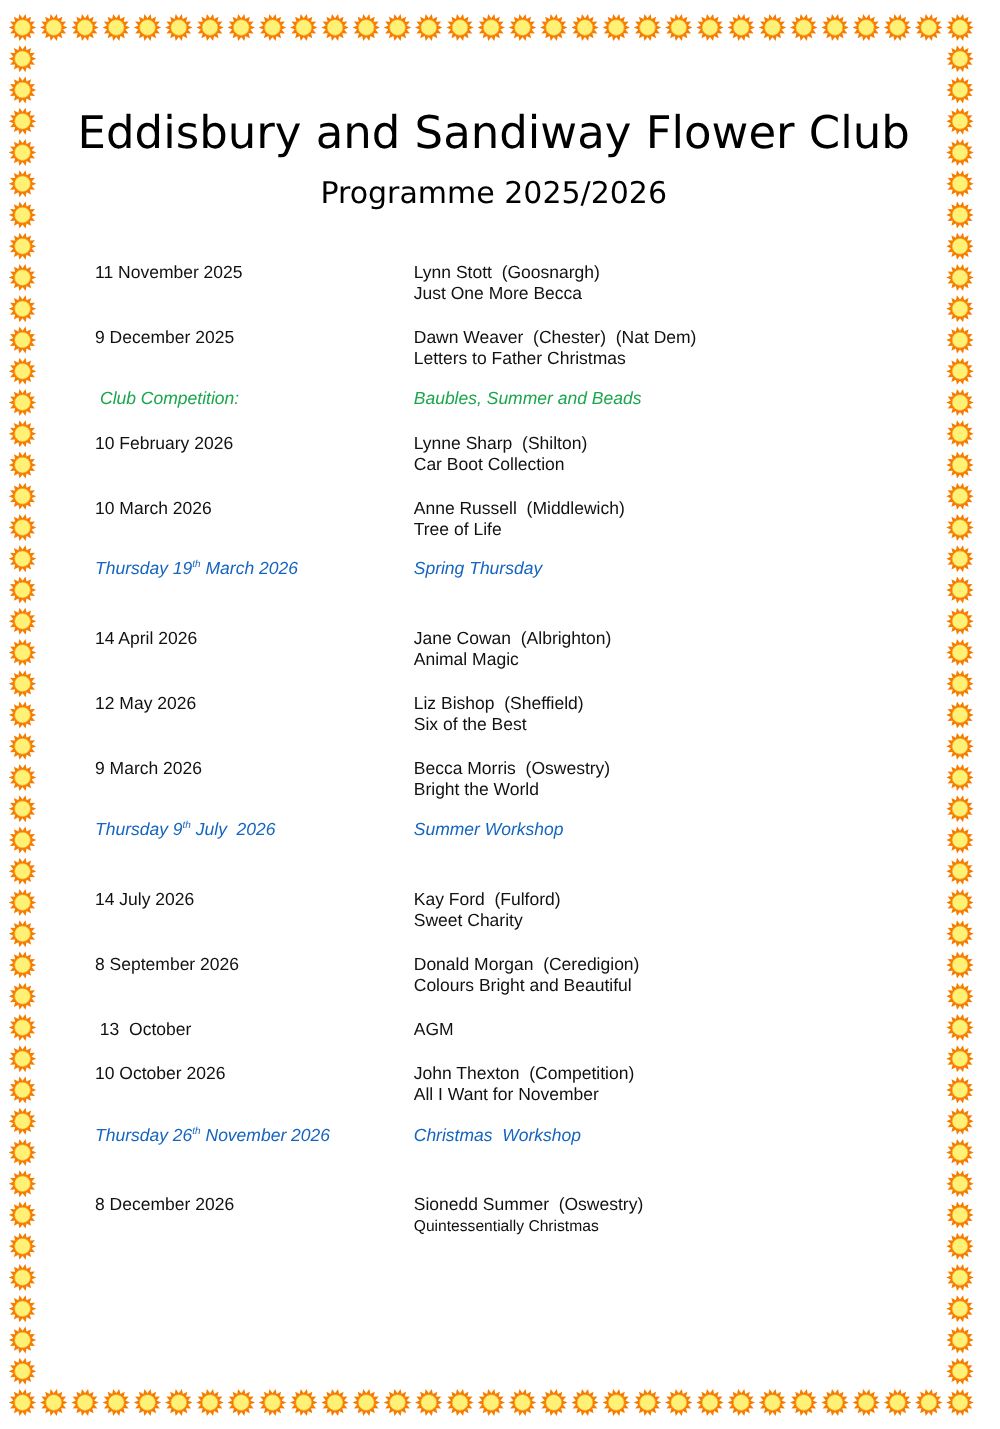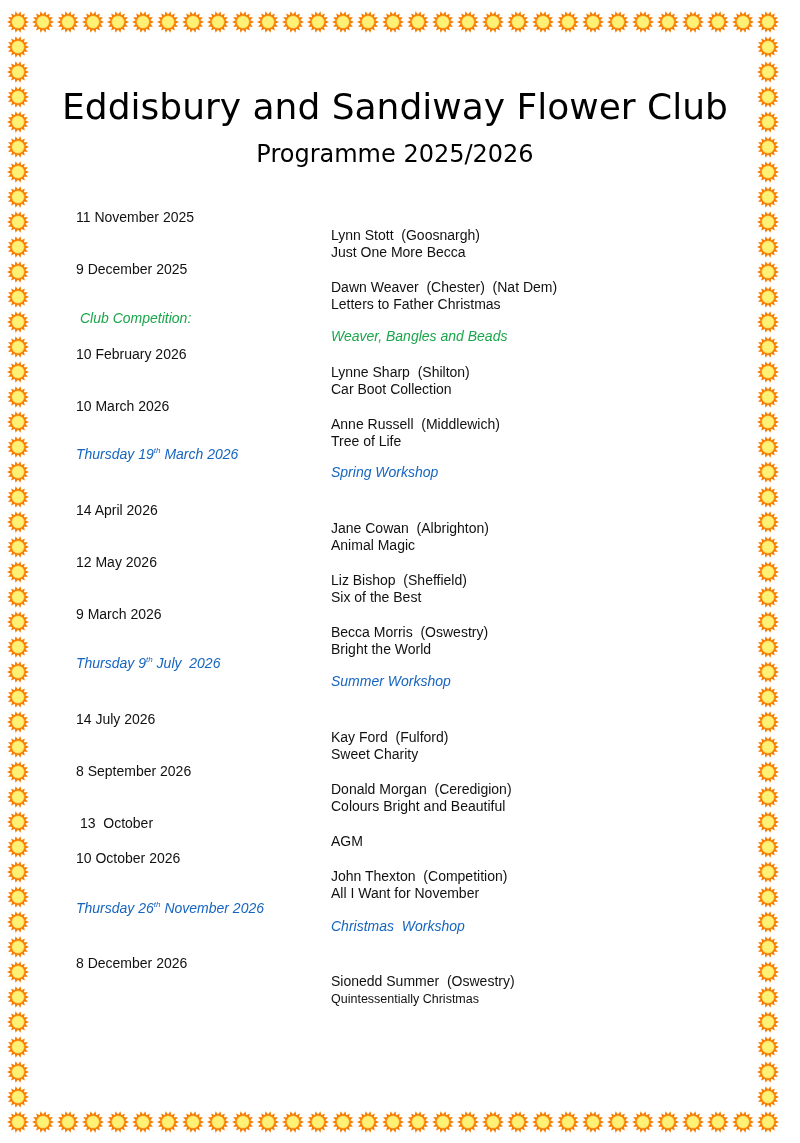--- a/index.html
+++ b/index.html
@@ -3,21 +3,21 @@
 <meta charset="utf-8">
 <style>
   html, body { margin: 0; padding: 0; }
   body { width: 800px; height: 1143px; background: #ffffff; position: relative; overflow: hidden; font-family: "Liberation Sans", sans-serif; }
   .border-layer { position: absolute; left: 0; top: 0; width: 800px; height: 1143px; pointer-events: none; }
   .sun { position: absolute; width: 22px; height: 22px; }
   .title { position: absolute; left: 0; width: 790px; text-align: center; top: 86px; font-family: "DejaVu Sans", sans-serif; font-size: 36px; color: #000; letter-spacing: 0px; }
   .subtitle { position: absolute; left: 0; width: 790px; text-align: center; top: 140px; font-family: "DejaVu Sans", sans-serif; font-size: 24px; color: #000; }
   .entry { position: absolute; left: 76px; width: 640px; font-size: 14px; line-height: 17px; color: #111; }
   .entry .date { position: absolute; left: 0; top: 0; white-space: pre; }
-  .entry .detail { position: absolute; left: 255px; top: 0; white-space: pre; margin-top: 18px; }
+  .entry .detail { position: absolute; left: 255px; top: 0; white-space: pre; }
   .entry.green { color: #1aa64a; font-style: italic; }
   .entry.blue { color: #1565c0; font-style: italic; }
   .small { font-size: 12.5px; }
   sup { font-size: 8px; line-height: 0; vertical-align: super; }
 </style>
 </head>
 <body>
 
 <div class="border-layer" id="border">
     <div class="sun" style="left: 7px; top: 11px;"><svg width="22" height="22" viewBox="0 0 22 22">
@@ -620,33 +620,33 @@
 <div class="entry" style="top:209px">
   <span class="date">11 November 2025</span>
   <span class="detail"><span>Lynn Stott  (Goosnargh)</span><br><span>Just One More Becca</span></span>
 </div>
 <div class="entry" style="top:261px">
   <span class="date">9 December 2025</span>
   <span class="detail"><span>Dawn Weaver  (Chester)  (Nat Dem)</span><br><span>Letters to Father Christmas</span></span>
 </div>
 <div class="entry green" style="top:310px">
   <span class="date" style="left:4px">Club Competition:</span>
-  <span class="detail">Weaver, Bangles and Beads</span>
+  <span class="detail">Baubles, Summer and Beads</span>
 </div>
 <div class="entry" style="top:346px">
   <span class="date">10 February 2026</span>
   <span class="detail"><span>Lynne Sharp  (Shilton)</span><br><span>Car Boot Collection</span></span>
 </div>
 <div class="entry" style="top:398px">
   <span class="date">10 March 2026</span>
   <span class="detail"><span>Anne Russell  (Middlewich)</span><br><span>Tree of Life</span></span>
 </div>
 <div class="entry blue" style="top:446px">
   <span class="date"><span>Thursday 19</span><sup>th</sup><span> March 2026</span></span>
-  <span class="detail">Spring Workshop</span>
+  <span class="detail">Spring Thursday</span>
 </div>
 <div class="entry" style="top:502px">
   <span class="date">14 April 2026</span>
   <span class="detail"><span>Jane Cowan  (Albrighton)</span><br><span>Animal Magic</span></span>
 </div>
 <div class="entry" style="top:554px">
   <span class="date">12 May 2026</span>
   <span class="detail"><span>Liz Bishop  (Sheffield)</span><br><span>Six of the Best</span></span>
 </div>
 <div class="entry" style="top:606px">

